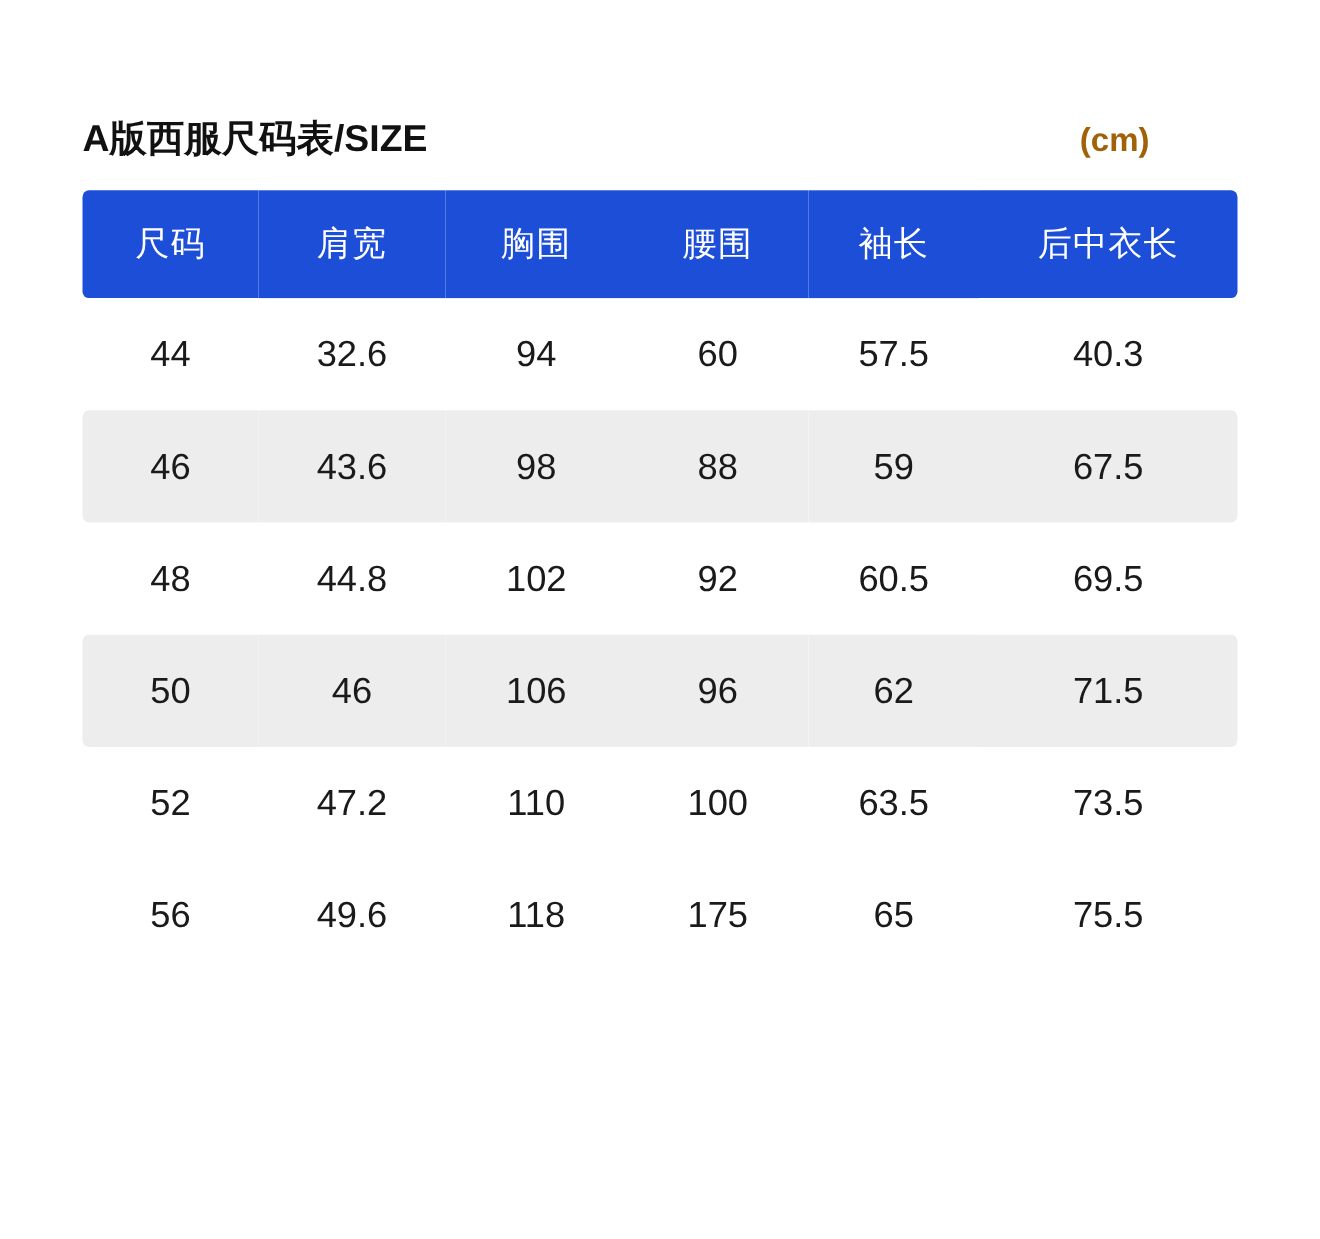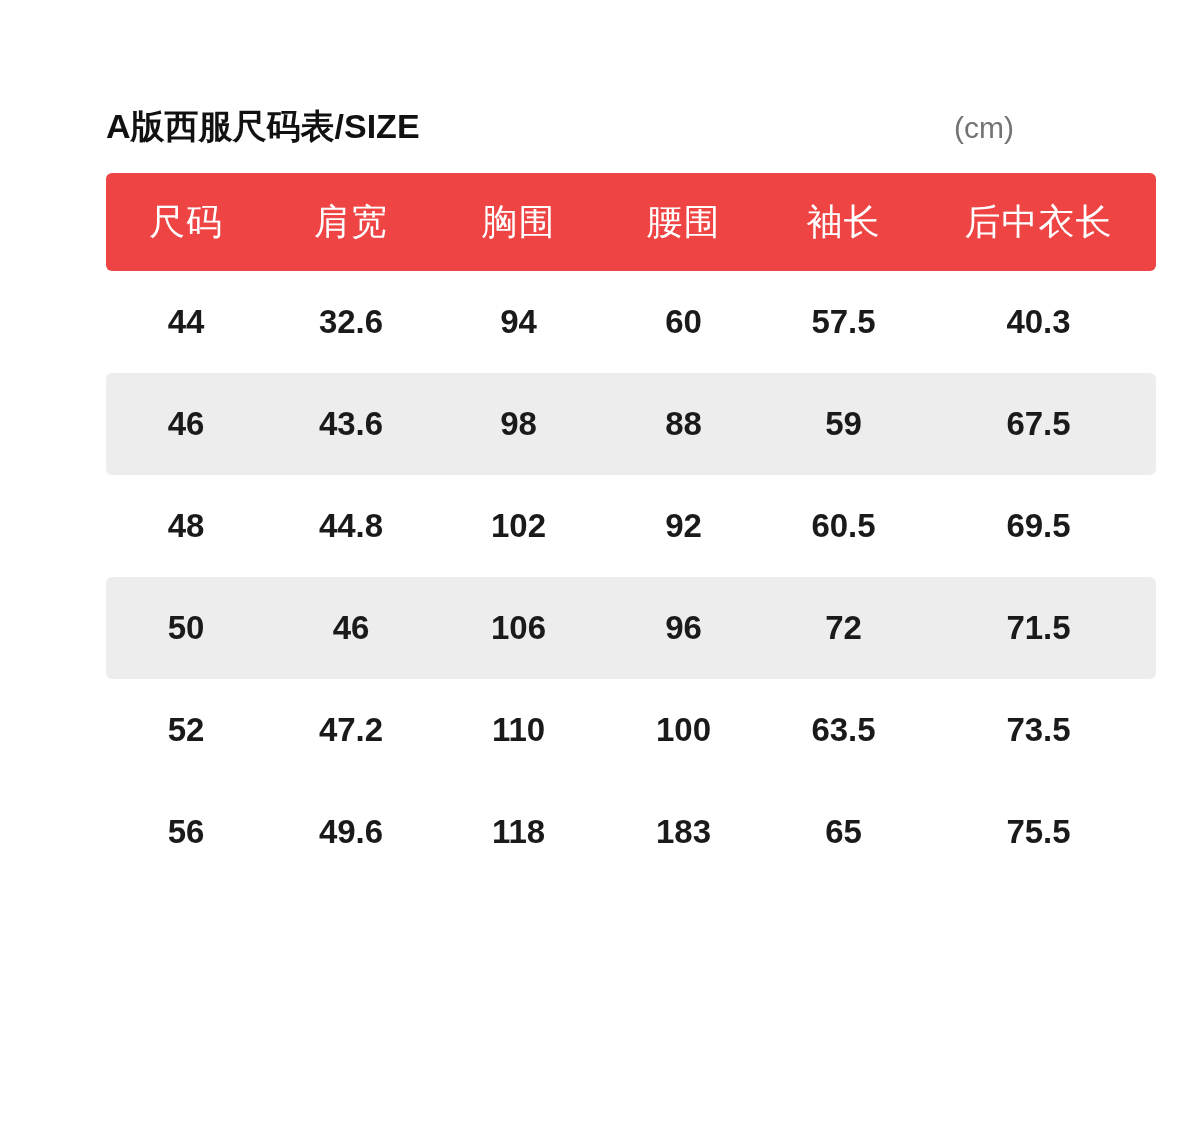--- a/index.html
+++ b/index.html
@@ -9,76 +9,76 @@
   }
   body {
     width: 1200px;
     height: 1126px;
     font-family: "Liberation Sans", "DejaVu Sans", sans-serif;
     color: #1a1a1a;
     position: relative;
     overflow: hidden;
   }
   .page {
-    padding: 0 106px;
+    padding: 0 75px;
     box-sizing: border-box;
     width: 1128px;
   }
   .title-row {
     display: flex;
     align-items: baseline;
     justify-content: space-between;
     padding-top: 108px;
     padding-bottom: 0;
   }
   .title {
     font-size: 34px;
     font-weight: bold;
     letter-spacing: 0px;
     color: #111111;
     line-height: 1.1;
   }
   .unit {
     font-size: 30px;
-    color: #737373;
-    font-weight: normal;
+    color: #a16207;
+    font-weight: bold;
     padding-right: 8px;
     letter-spacing: 0px;
   }
   table.size-table {
     border-collapse: collapse;
     width: 1050px;
     margin-top: 28px;
     table-layout: fixed;
   }
   table.size-table thead th {
-    background: #ef4444;
+    background: #1d4ed8;
     color: #ffffff;
-    font-size: 36px;
+    font-size: 31px;
     font-weight: normal;
     height: 96px;
     text-align: center;
     vertical-align: middle;
     letter-spacing: 1px;
   }
   table.size-table thead th:first-child {
     border-top-left-radius: 6px;
     border-bottom-left-radius: 6px;
   }
   table.size-table thead th:last-child {
     border-top-right-radius: 6px;
     border-bottom-right-radius: 6px;
   }
   table.size-table tbody td {
     height: 100px;
     text-align: center;
     vertical-align: middle;
     font-size: 33px;
     color: #1a1a1a;
-    font-weight: bold;
+    font-weight: normal;
   }
   table.size-table tbody tr.alt td {
     background: #ededed;
     margin-top: 17px;
   }
   table.size-table tbody tr.alt td:first-child {
     border-top-left-radius: 6px;
     border-bottom-left-radius: 6px;
   }
   table.size-table tbody tr.alt td:last-child {
@@ -144,35 +144,35 @@
         <td>102</td>
         <td>92</td>
         <td>60.5</td>
         <td>69.5</td>
       </tr>
       <tr class="alt">
         <td>50</td>
         <td>46</td>
         <td>106</td>
         <td>96</td>
-        <td>72</td>
+        <td>62</td>
         <td>71.5</td>
       </tr>
       <tr>
         <td>52</td>
         <td>47.2</td>
         <td>110</td>
         <td>100</td>
         <td>63.5</td>
         <td>73.5</td>
       </tr>
       <tr>
         <td>56</td>
         <td>49.6</td>
         <td>118</td>
-        <td>183</td>
+        <td>175</td>
         <td>65</td>
         <td>75.5</td>
       </tr>
     </tbody>
   </table>
 
 </div>
 
 </body></html>

